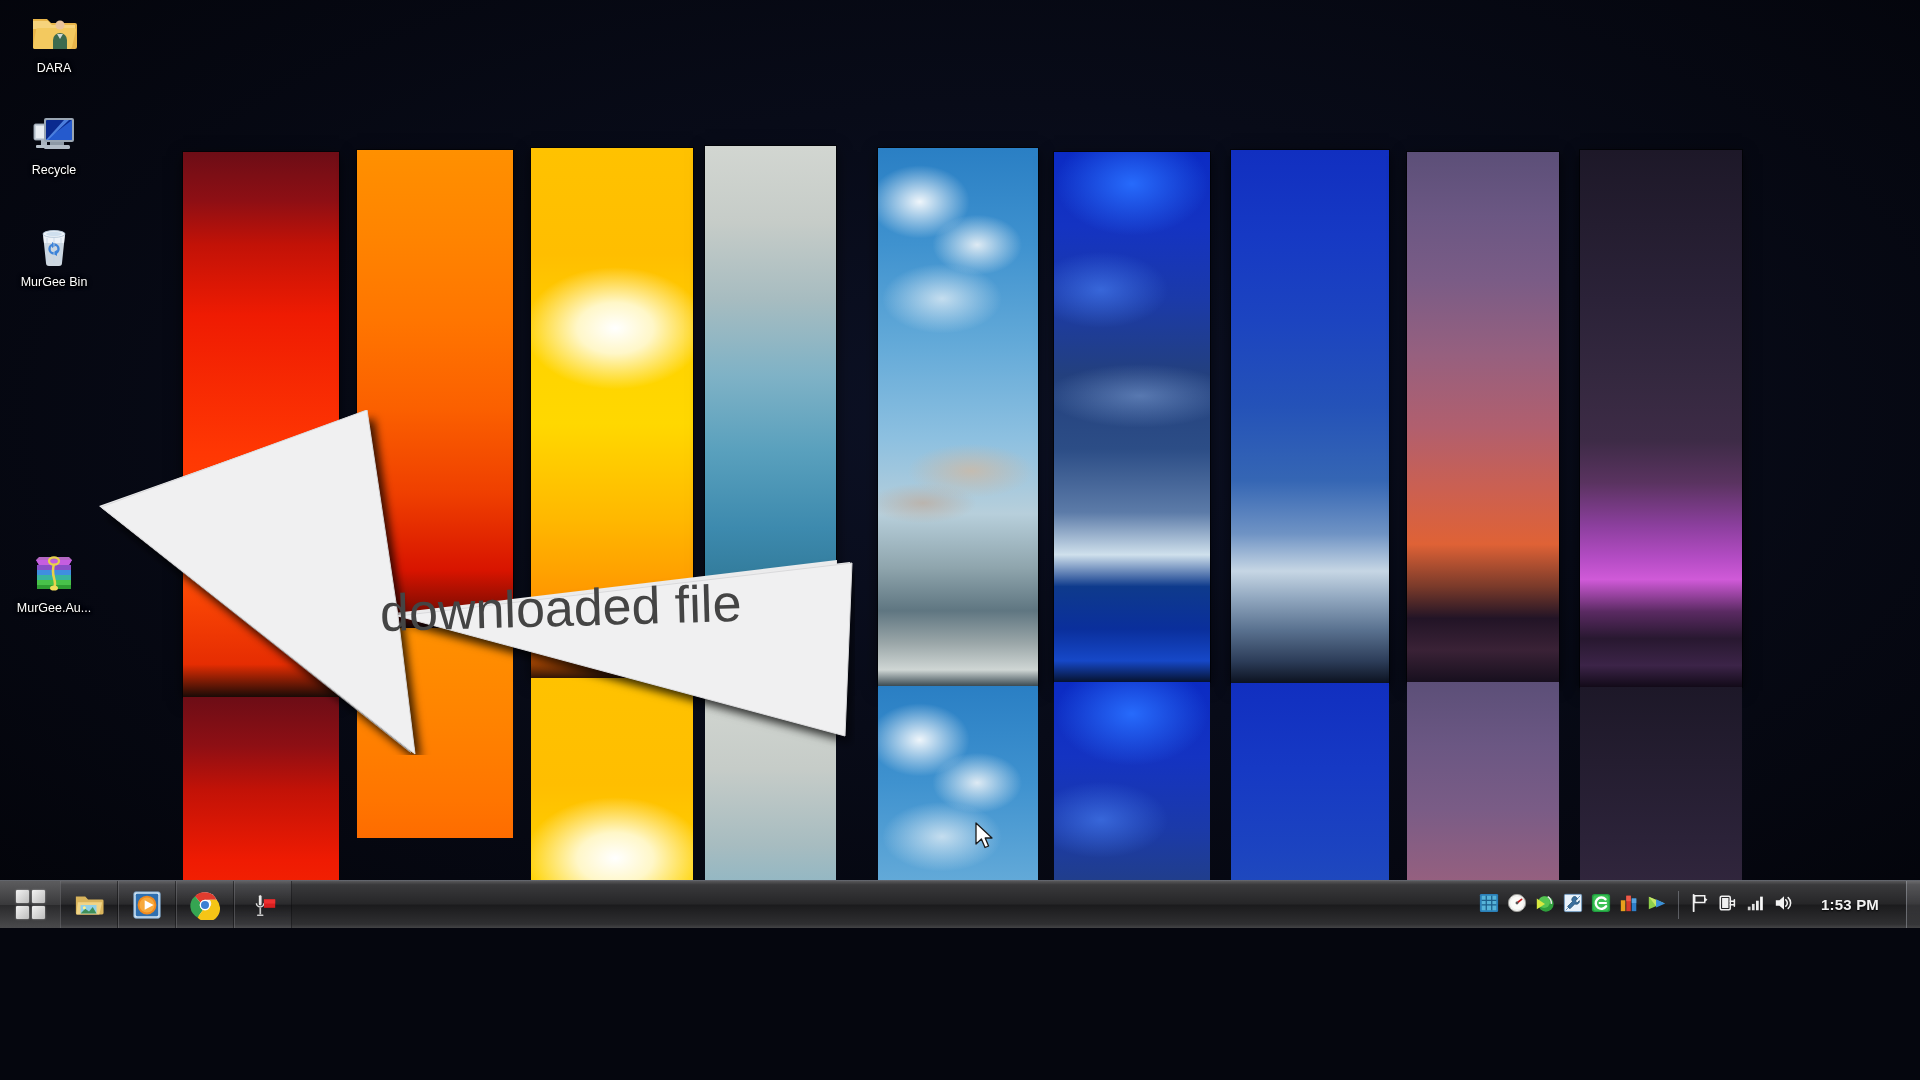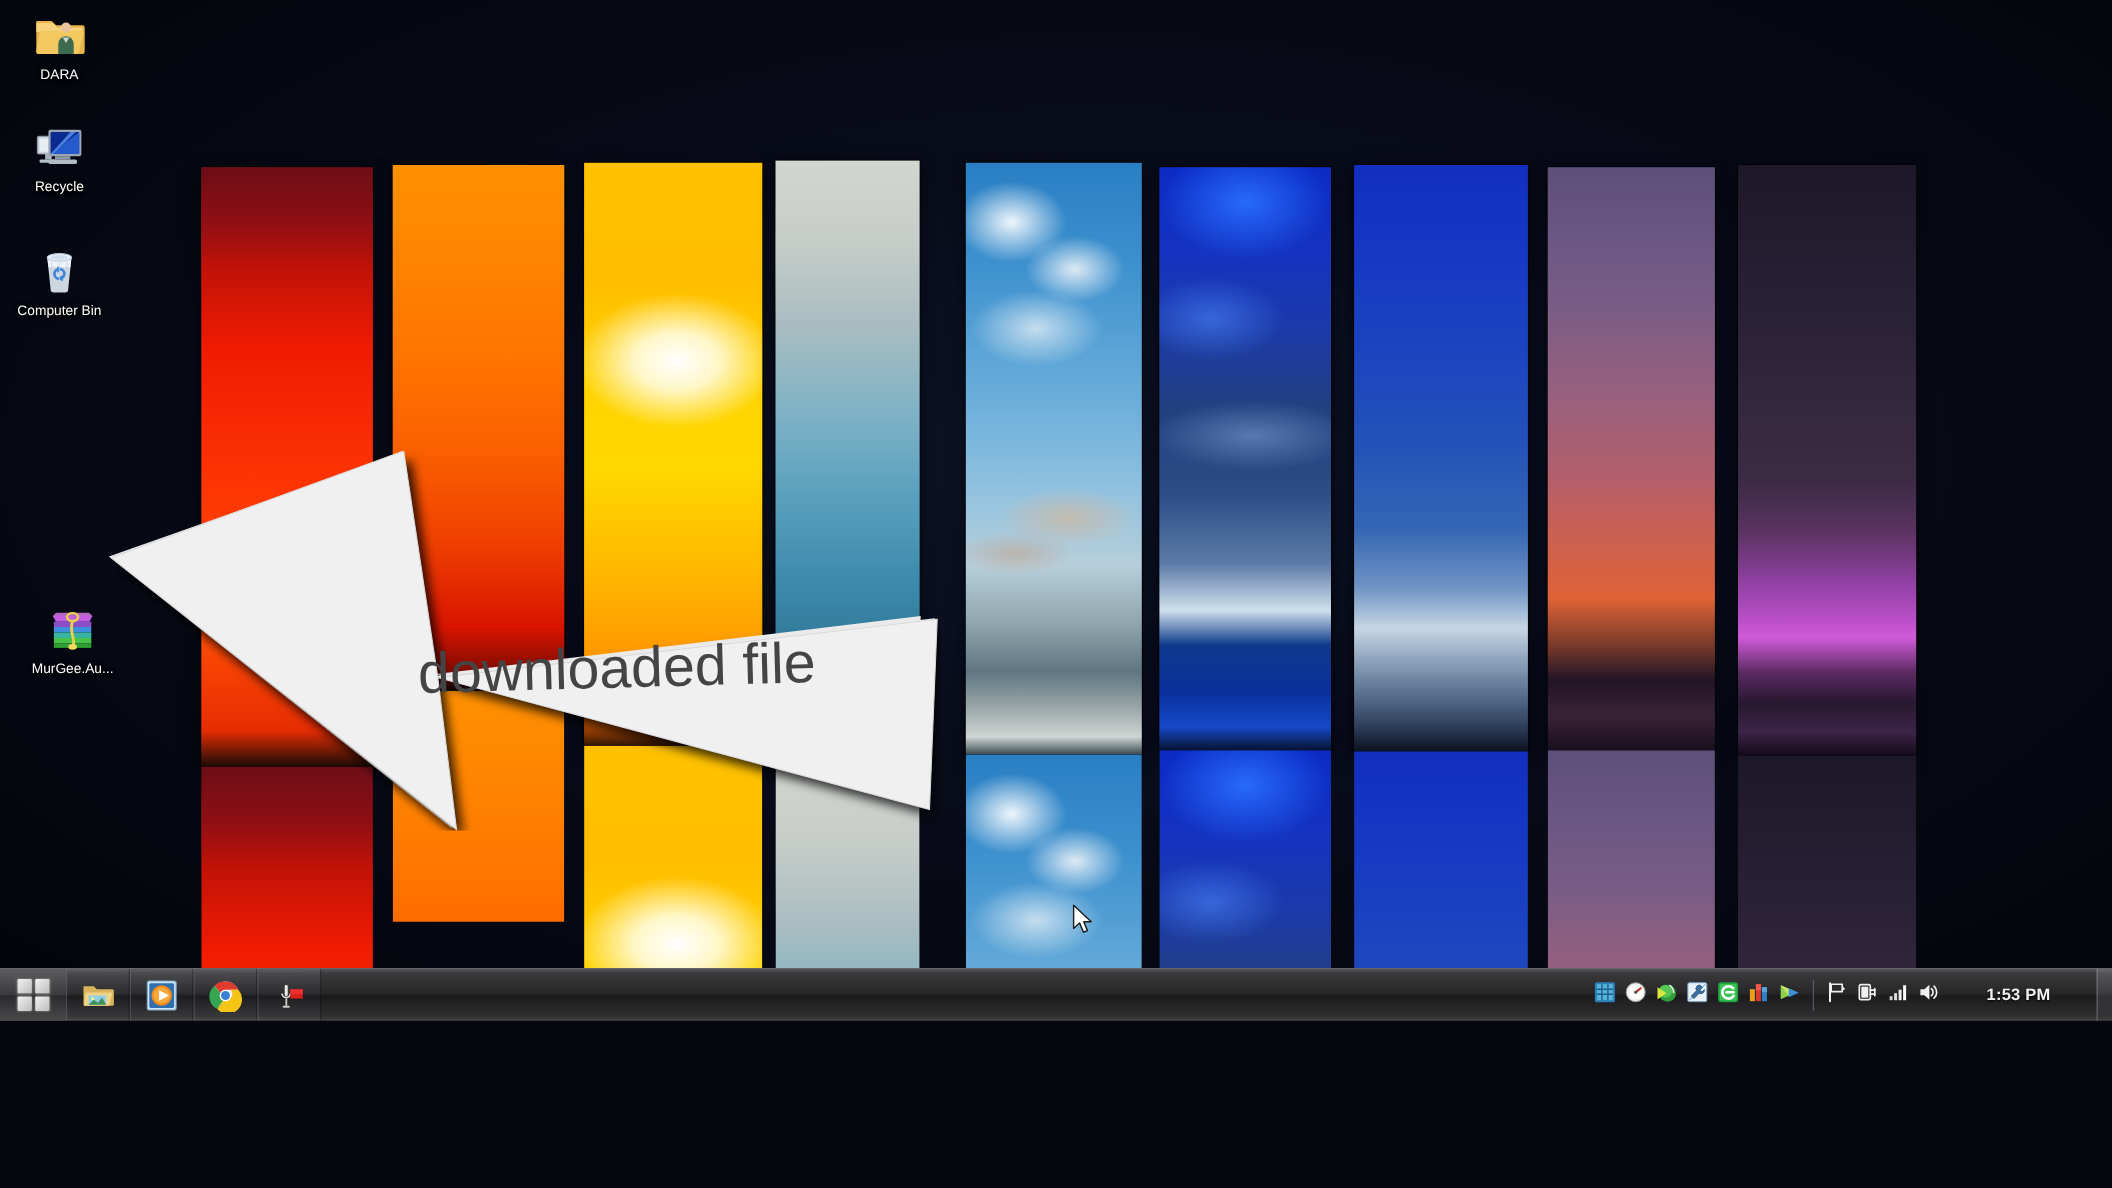--- a/index.html
+++ b/index.html
@@ -89,21 +89,21 @@
   .tb-btn {
     width:58px; display:flex; align-items:center; justify-content:center;
     border-left:1px solid rgba(120,120,125,.45);
     border-right:1px solid rgba(10,10,12,.5);
     background:linear-gradient(to bottom, rgba(120,120,125,.30), rgba(60,60,64,.18) 50%, rgba(30,30,34,.25) 52%, rgba(95,95,100,.25));
     cursor:pointer;
   }
   .tb-btn .ic { width:30px; height:30px; position:relative; }
 
   #tray {
-    margin-left:auto; display:flex; align-items:center; gap:15px;
+    margin-left:auto; display:flex; align-items:center; gap:0px;
     padding-right:0px;
   }
   .tray-ic { width:28px; height:30px; display:flex; align-items:center; justify-content:center; cursor:pointer; }
   #clock {
     color:#f2f2f2; font-size:15px; font-weight:bold; width:104px;
     text-align:center; text-shadow:0 1px 2px #000; cursor:pointer;
     letter-spacing:.2px;
   }
   #show-desktop {
     width:14px; height:48px; margin-left:4px;
@@ -193,23 +193,23 @@
       <path d="M13 12 h22 l-1 9 H14 Z" fill="#f2f7fb" opacity=".85"></path>
       <ellipse cx="24" cy="12" rx="11" ry="3.4" fill="#eff5fa" stroke="#b9cadb" stroke-width="1"></ellipse>
       <ellipse cx="24" cy="12" rx="8" ry="2.2" fill="#cfdfee"></ellipse>
       <g fill="#2f7bd8" opacity=".9">
         <path d="M22 20 l5 3 l-5 3 z"></path>
         <path d="M27 28 l-5 3 l5 3 z"></path>
         <circle cx="24" cy="27" r="4.5" fill="none" stroke="#2f7bd8" stroke-width="2.4"></circle>
       </g>
       <path d="M17 16 v24 M24 16 v25 M31 16 v24" stroke="#c3d4e4" stroke-width="1" opacity=".8"></path>
     </svg></div>
-        <span class="lbl">Computer Bin</span>
-      </div>
-      <div class="desk-icon" style="left: 20px; top: 548px;">
+        <span class="lbl">MurGee Bin</span>
+      </div>
+      <div class="desk-icon" style="left: 8px; top: 548px;">
         <div class="glyph"><svg viewBox="0 0 48 48" width="48" height="48">
       <g>
         <path d="M6 12 h36 l-3 5 H9 Z" fill="#b44fd0"></path>
         <path d="M6 12 h36 v0 l-3 5 H9 Z" fill="#c55ee0"></path>
         <rect x="7" y="17" width="34" height="5" fill="#8a4fc8"></rect>
         <rect x="7" y="22" width="34" height="5" fill="#3f8fe0"></rect>
         <rect x="7" y="27" width="34" height="5" fill="#38b5a0"></rect>
         <rect x="7" y="32" width="34" height="5" fill="#48c24a"></rect>
         <rect x="7" y="37" width="34" height="4" fill="#2f9e33"></rect>
         <path d="M6 12 l3 -3 h30 l3 3 z" fill="#e07ff0" opacity=".8"></path>

